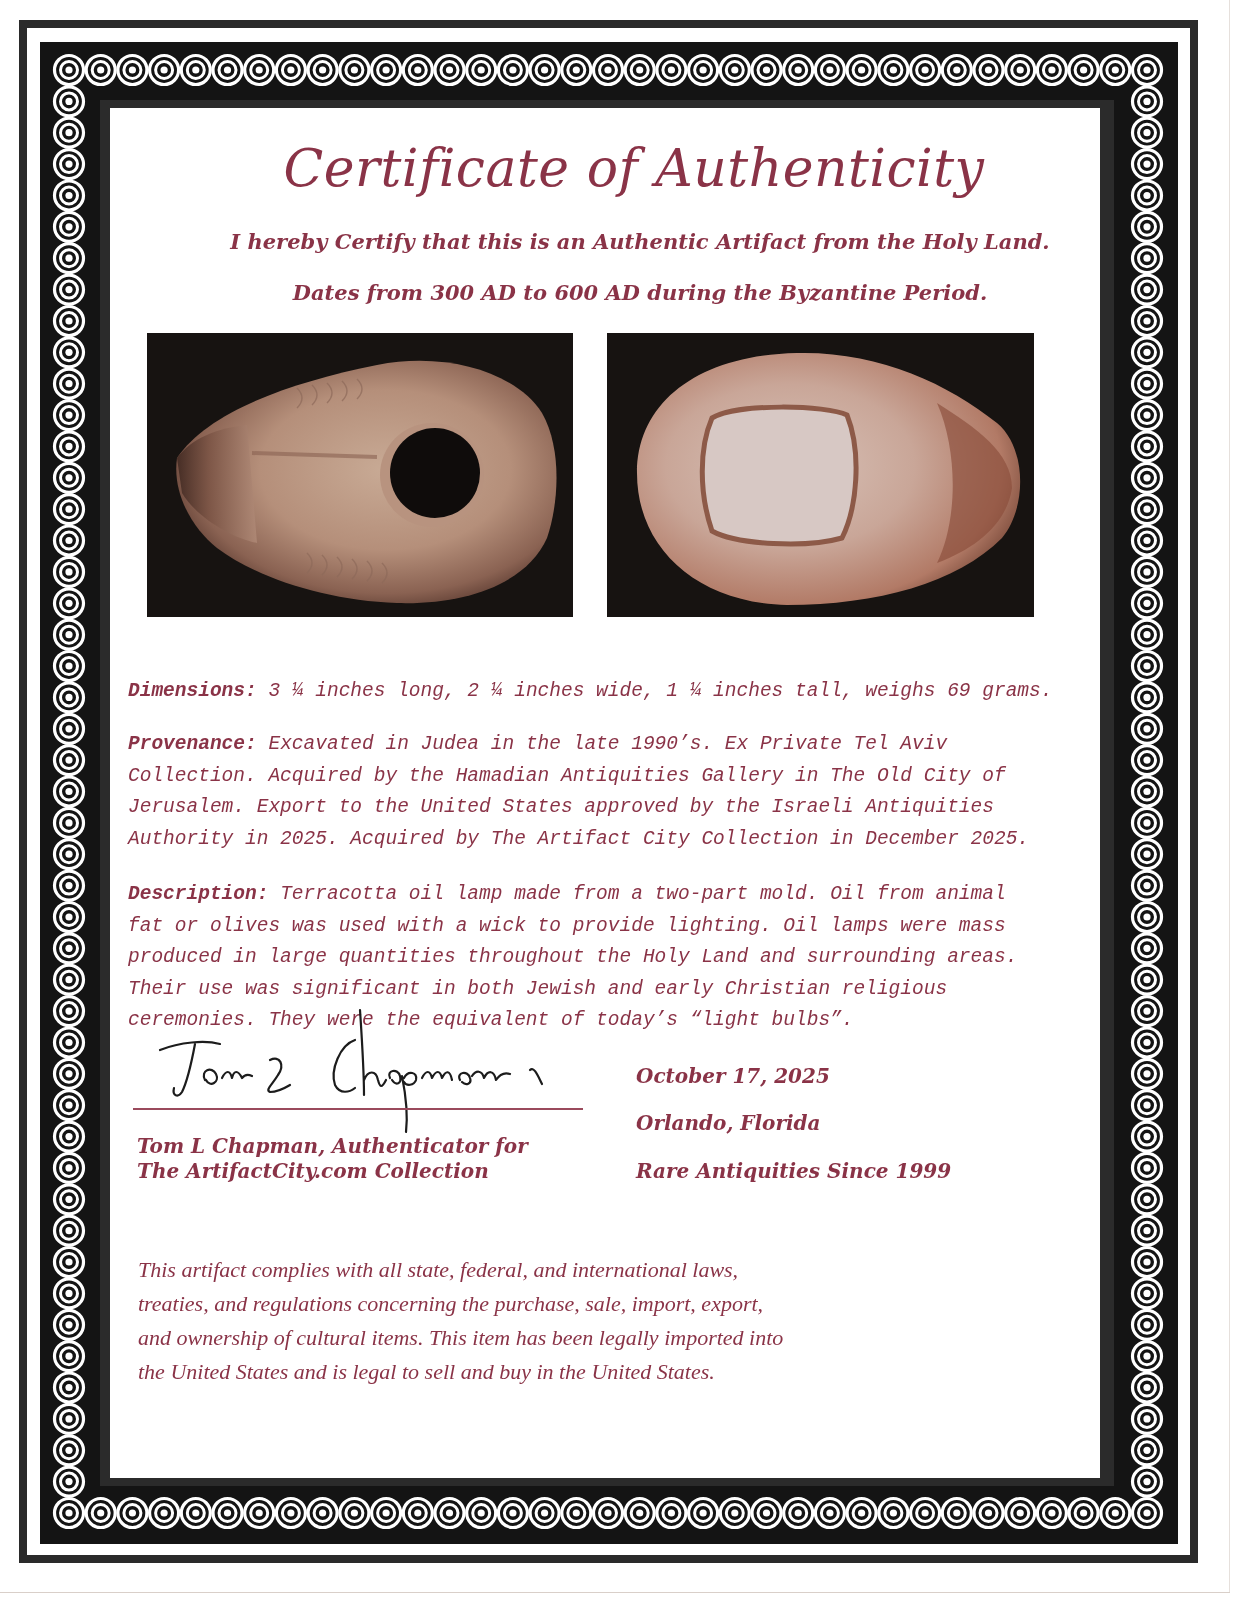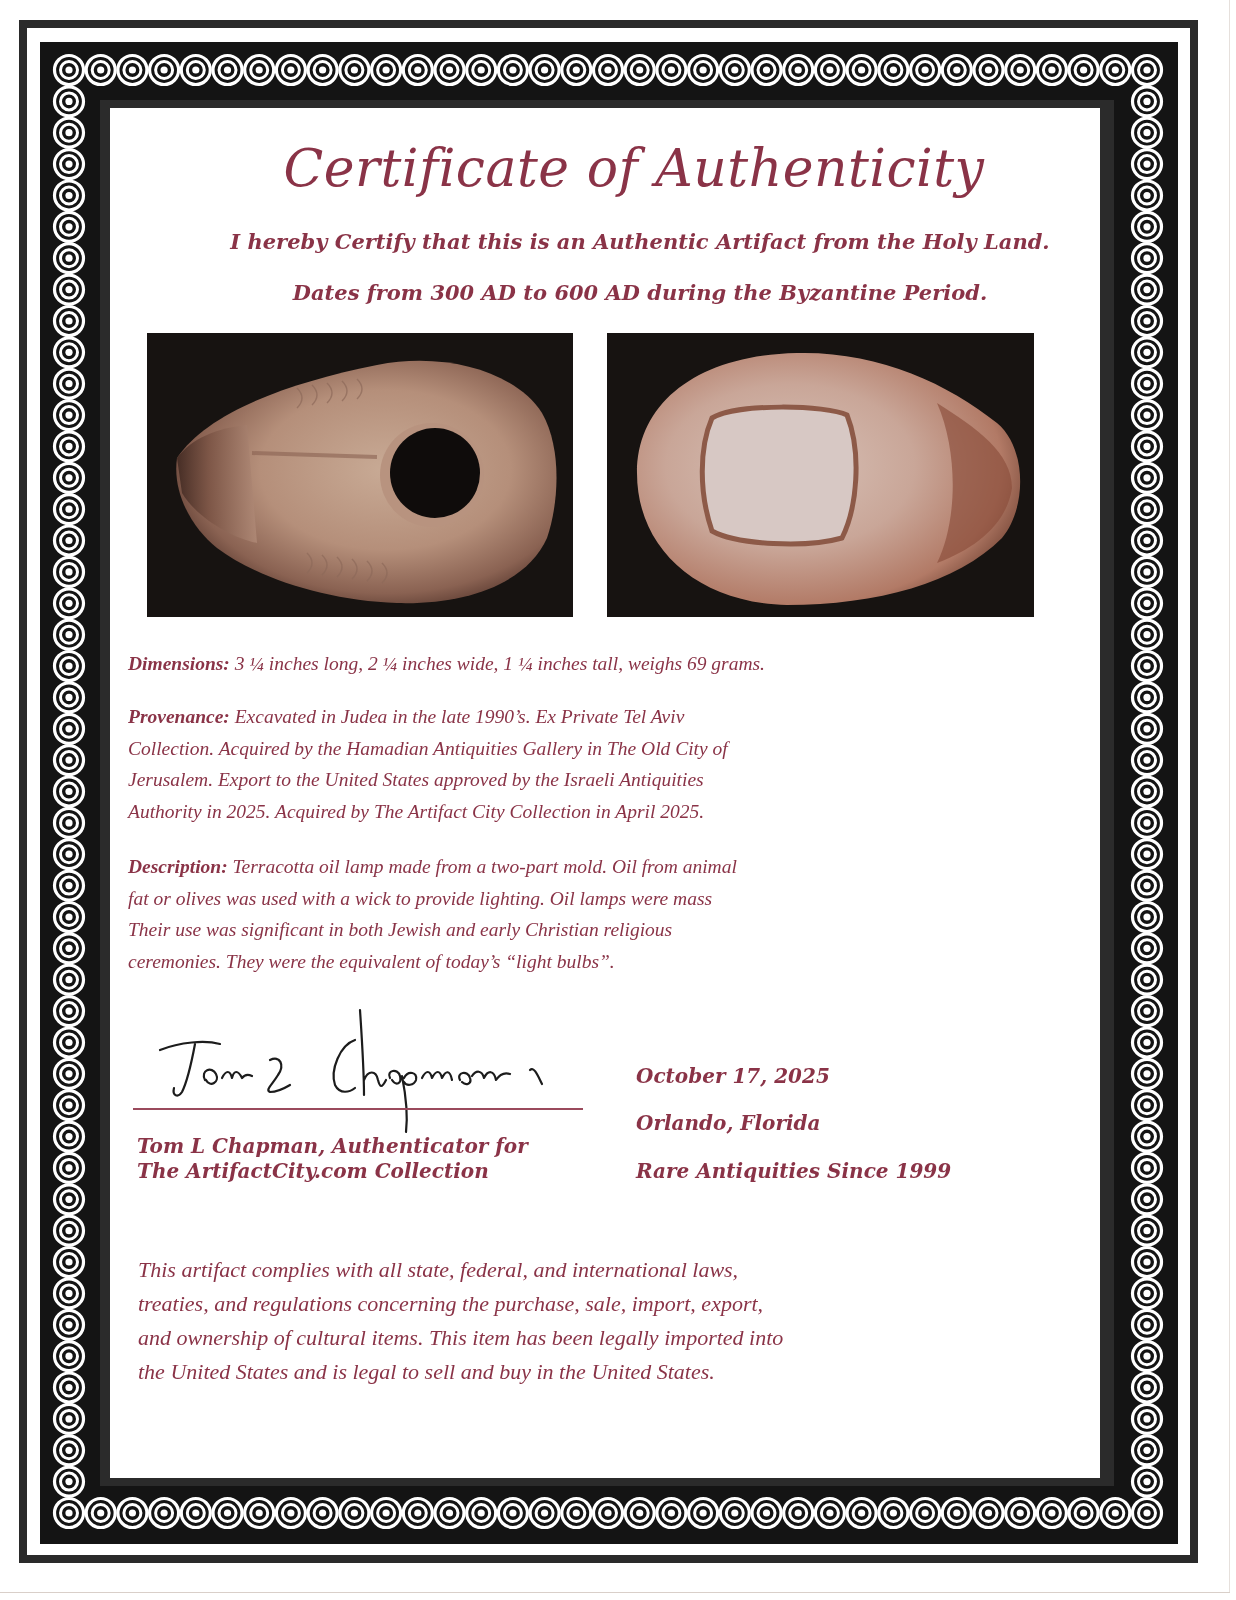--- a/index.html
+++ b/index.html
@@ -8,21 +8,21 @@
   .page-edge-right { position:absolute; left:1229px; top:0; width:1px; height:1592px; background:#e6e0dc; }
   .outer-frame { position:absolute; left:19px; top:20px; width:1163px; height:1527px; border:8px solid #2a2a2a; box-sizing:content-box; }
   .band { position:absolute; left:40px; top:42px; width:1138px; height:1502px; background:#141414; }
   .inner-line { position:absolute; left:100px; top:100px; width:1014px; height:1386px; background:#2b2b2b; }
   .content { position:absolute; left:110px; top:108px; width:990px; height:1370px; background:#ffffff; }
   .circles { position:absolute; left:0; top:0; width:1236px; height:1600px; pointer-events:none; }
   .txt { position:absolute; color:#8a3347; font-family:"DejaVu Serif", serif; font-style:italic; white-space:nowrap; }
   .title { left:16px; width:1236px; text-align:center; top:138px; font-size:52px; letter-spacing:0.5px; }
   .sub { left:0; width:1236px; text-align:center; font-size:21px; font-weight:bold;padding-left:22px; }
   .photo { position:absolute; background:#151210; overflow:hidden; }
-  .para { position:absolute; left:128px; width:940px; color:#8a3347; font-family:Liberation Serif, serif; font-style:italic; font-size:19.5px; line-height:31.5px; }
+  .para { position:absolute; left:128px; width:940px; color:#8a3347; font-family:Liberation Mono, monospace; font-style:italic; font-size:19.5px; line-height:31.5px;margin-top:28px; }
   .para .label { font-weight:bold; }
   .line { display:block; white-space:nowrap; }
   .sig-line { position:absolute; left:133px; top:1108px; width:450px; height:2px; background:#9a4a5c; }
   .sigtxt { font-size:20px; font-weight:bold; }
   .comp { position:absolute; left:138px; width:960px; color:#8a3347; font-family:Liberation Serif, serif; font-style:italic; font-size:22px; line-height:34px; }
 </style>
 </head>
 <body>
 
 <div class="page-edge-right"></div>
@@ -255,26 +255,27 @@
 </div>
 
 <div class="para" style="top:648px;">
   <span class="line"><span class="label">Dimensions:</span> <span>3 ¼ inches long, 2 ¼ inches wide, 1 ¼ inches tall, weighs 69 grams.</span></span>
 </div>
 
 <div class="para" style="top:701px;">
   <span class="line"><span class="label">Provenance:</span> <span>Excavated in Judea in the late 1990’s. Ex Private Tel Aviv</span></span>
   <span class="line">Collection. Acquired by the Hamadian Antiquities Gallery in The Old City of</span>
   <span class="line">Jerusalem. Export to the United States approved by the Israeli Antiquities</span>
-  <span class="line">Authority in 2025. Acquired by The Artifact City Collection in April 2025.</span>
+  <span class="line">Authority in 2025. Acquired by The Artifact City Collection in December 2025.</span>
 </div>
 
 <div class="para" style="top:851px;">
   <span class="line"><span class="label">Description:</span> <span>Terracotta oil lamp made from a two-part mold. Oil from animal</span></span>
   <span class="line">fat or olives was used with a wick to provide lighting. Oil lamps were mass</span>
+  <span class="line">produced in large quantities throughout the Holy Land and surrounding areas.</span>
   <span class="line">Their use was significant in both Jewish and early Christian religious</span>
   <span class="line">ceremonies. They were the equivalent of today’s “light bulbs”.</span>
 </div>
 
 <svg style="position:absolute; left:150px; top:1000px;" width="430" height="135" viewBox="0 0 430 135">
   <g fill="none" stroke="#1c1c1c" stroke-width="2.2" stroke-linecap="round" stroke-linejoin="round">
     <path d="M10,50 C30,42 55,40 70,44 M45,44 C42,60 38,80 32,92 C28,98 22,96 24,88"></path>
     <path d="M55,80 C50,70 62,66 66,74 C70,82 60,88 56,80 M72,78 C76,70 80,70 82,78 C84,70 88,70 92,78 C95,74 98,74 102,76"></path>
     <path d="M120,60 C130,55 135,65 128,75 C122,85 115,90 120,92 C128,92 135,88 140,85"></path>
     <path d="M205,40 C190,45 180,70 185,85 C190,95 200,92 205,88"></path>

